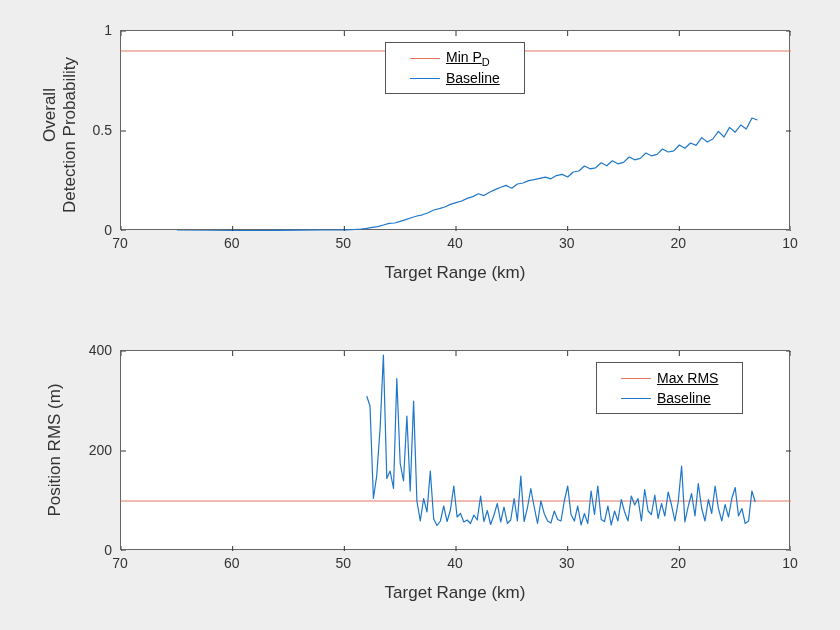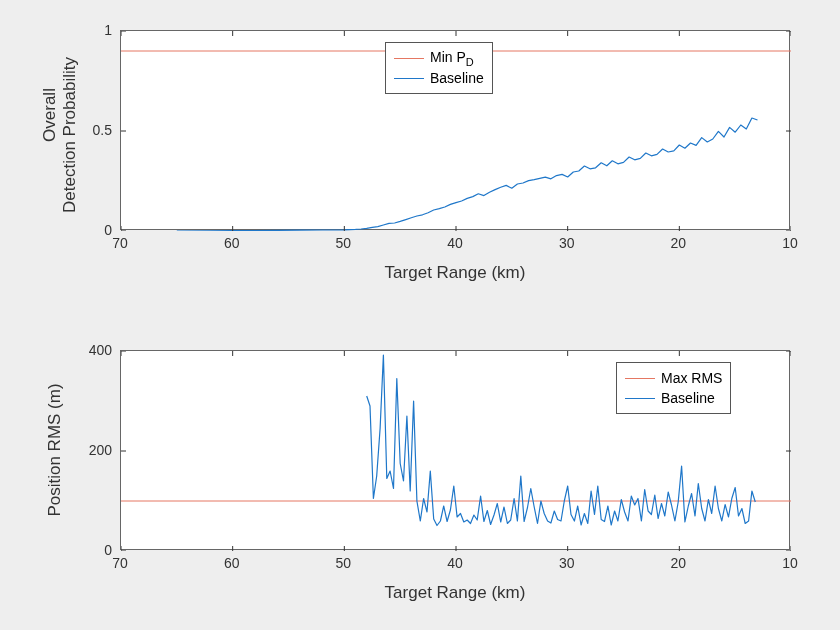--- a/index.html
+++ b/index.html
@@ -24,22 +24,23 @@
   }
   .tick-label {
     font-size: 14px;
     fill: #333;
     font-family: Arial, Helvetica, sans-serif;
   }
   .legend-box {
     position: absolute;
     background: #ffffff;
     border: 1px solid #555;
-    padding: 5px 8px;
+    padding: 5px 24px;
     font-size: 14px;
+    text-decoration: underline;
   }
   .legend-row {
     display: flex;
     align-items: center;
     height: 20px;
   }
   .legend-swatch {
     width: 30px;
     height: 0;
     border-top: 1.2px solid;
@@ -145,21 +146,21 @@
       <line x1="670" x2="670" y1="0" y2="5" stroke="#333"></line>
       <line x1="0" x2="5" y1="200" y2="200" stroke="#333"></line>
       <line x1="670" x2="665" y1="200" y2="200" stroke="#333"></line>
       <line x1="0" x2="5" y1="100" y2="100" stroke="#333"></line>
       <line x1="670" x2="665" y1="100" y2="100" stroke="#333"></line>
       <line x1="0" x2="5" y1="0" y2="0" stroke="#333"></line>
       <line x1="670" x2="665" y1="0" y2="0" stroke="#333"></line>
     </svg>
 </div>
 
-<div class="legend-box" style="left:616px; top:362px;">
+<div class="legend-box" style="left:596px; top:362px;">
   <div class="legend-row">
     <div class="legend-swatch" style="border-color:#e57762"></div>
     <span>Max RMS</span>
   </div>
   <div class="legend-row">
     <div class="legend-swatch" style="border-color:#1f77c9"></div>
     <span>Baseline</span>
   </div>
 </div>
 

